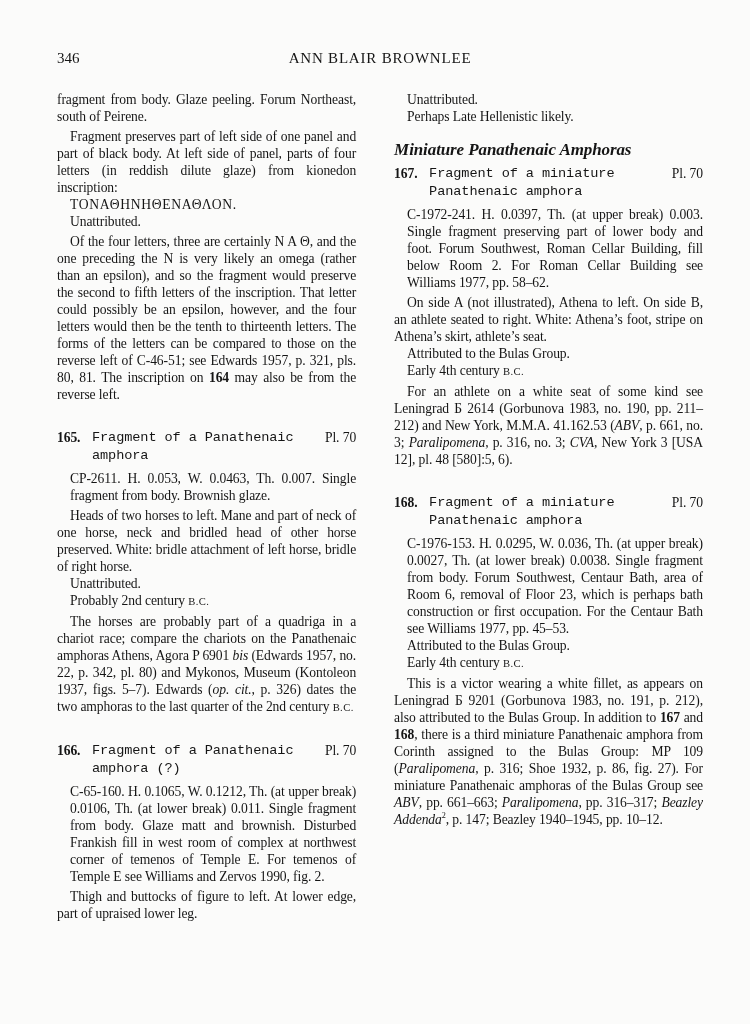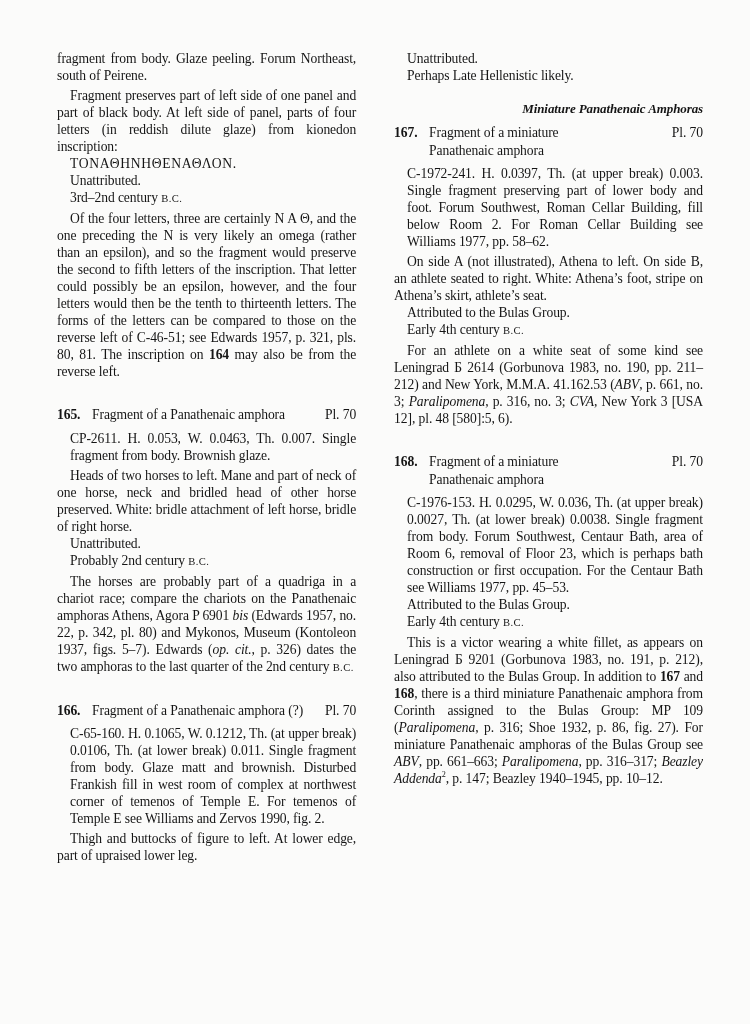--- a/index.html
+++ b/index.html
@@ -16,42 +16,45 @@
   .runhead { text-align:center; font-size:15px; letter-spacing:0.8px; }
   .cols { display:flex; gap:38px; }
   .col { width:306px; }
   .col.rightcol { width:316px; }
   p { margin:0; font-size:13.6px; line-height:17px; text-align:justify; letter-spacing:-0.1px; }
   .cont { }
   .para { text-indent:13px; margin-top:3px; }
   .attr { text-indent:13px; text-align:left; }
   .catalog { margin-left:13px; margin-top:4px; }
   .inscription { text-indent:13px; text-align:left; letter-spacing:0.7px; }
-  .section { font-style:italic; text-align:right; margin-top:16px; margin-bottom:7px; font-weight:bold; font-size:13px; }
+  .section { font-style:italic; text-align:left; margin-top:16px; margin-bottom:7px; font-weight:bold; font-size:17px; }
   .entry { display:flex; align-items:flex-start; margin-top:26px; margin-bottom:6px; font-size:13.6px; line-height:17.6px; letter-spacing:-0.1px; }
   .section + .entry { margin-top:2px; }
   .enum { font-weight:bold; min-width:35px; }
-  .etitle { flex:1; }
+  .etitle { flex:1;font-family:Liberation Mono, monospace; }
   .eplate { margin-left:8px; white-space:nowrap; }
   .bd { font-weight:bold; }
   .it { font-style:italic; }
   .sc { font-size:0.78em; letter-spacing:0.4px; }
   .sup { vertical-align:super; font-size:0.6em; line-height:0; }
 </style>
 </head>
 <body>
 
 <div class="page">
+  <div class="pagehead">
+    <span class="pageno">346</span>
+    <div class="runhead">ANN BLAIR BROWNLEE</div>
+  </div>
   <div class="cols">
     <div class="col leftcol" id="col-left">
         <p class="cont"><span>fragment from body.  Glaze peeling.  Forum Northeast, south of Peirene.</span></p>
         <p class="para"><span>Fragment preserves part of left side of one panel and part of black body.  At left side of panel, parts of four letters (in reddish dilute glaze) from kionedon inscription:</span></p>
         <p class="inscription"><span>ΤΟΝΑΘΗΝΗΘΕΝΑΘΛΟΝ.</span></p>
         <p class="attr"><span>Unattributed.</span></p>
-        <p class="attr"><span>3rd–2nd century </span><span class="sc">B.C.</span></p>
         <p class="para"><span>Of the four letters, three are certainly N A Θ, and the one preceding the N is very likely an omega (rather than an epsilon), and so the fragment would preserve the second to fifth letters of the inscription. That letter could possibly be an epsilon, however, and the four letters would then be the tenth to thirteenth letters.  The forms of the letters can be compared to those on the reverse left of C-46-51; see Edwards 1957, p. 321, pls. 80, 81.  The inscription on </span><span class="bd">164</span><span> may also be from the reverse left.</span></p>
         <div class="entry">
           <span class="enum">165.</span>
           <span class="etitle">
             <div>Fragment of a Panathenaic amphora</div>
           </span>
           <span class="eplate">Pl. 70</span>
         </div>
         <p class="catalog"><span>CP-2611.  H. 0.053, W. 0.0463, Th. 0.007.  Single fragment from body.  Brownish glaze.</span></p>
         <p class="para"><span>Heads of two horses to left.  Mane and part of neck of one horse, neck and bridled head of other horse preserved.   White:  bridle  attachment  of  left  horse, bridle of right horse.</span></p>

